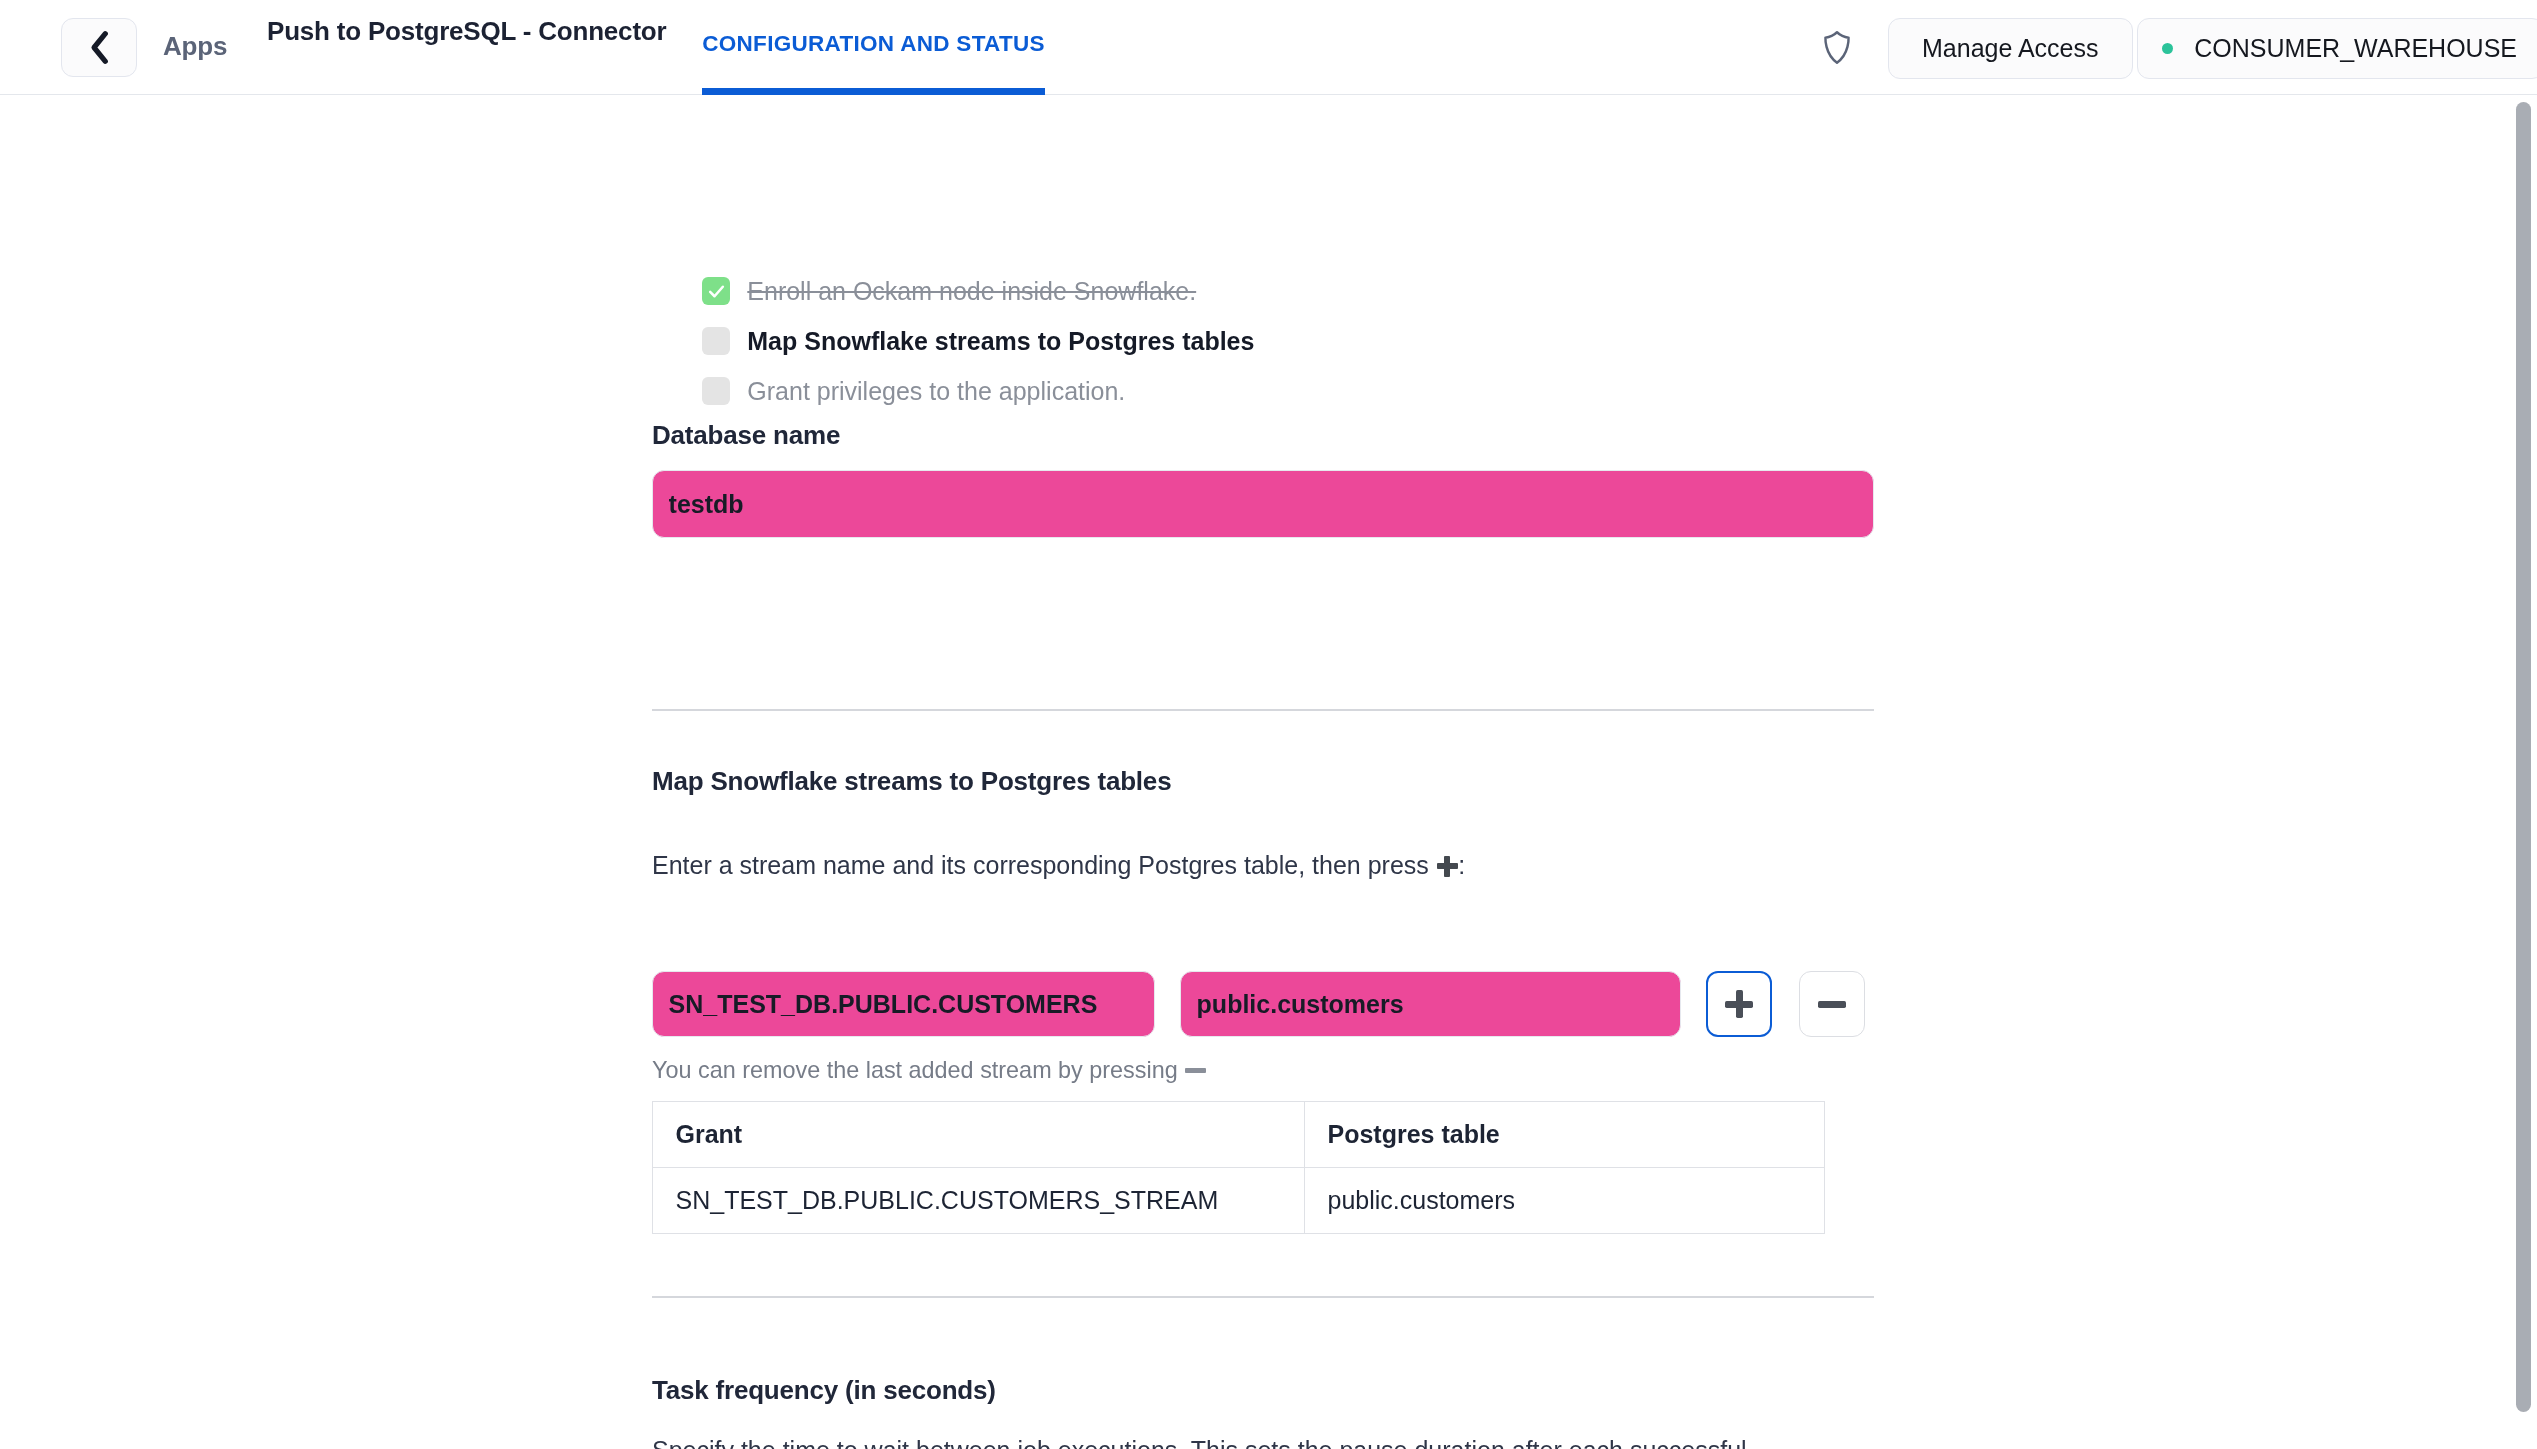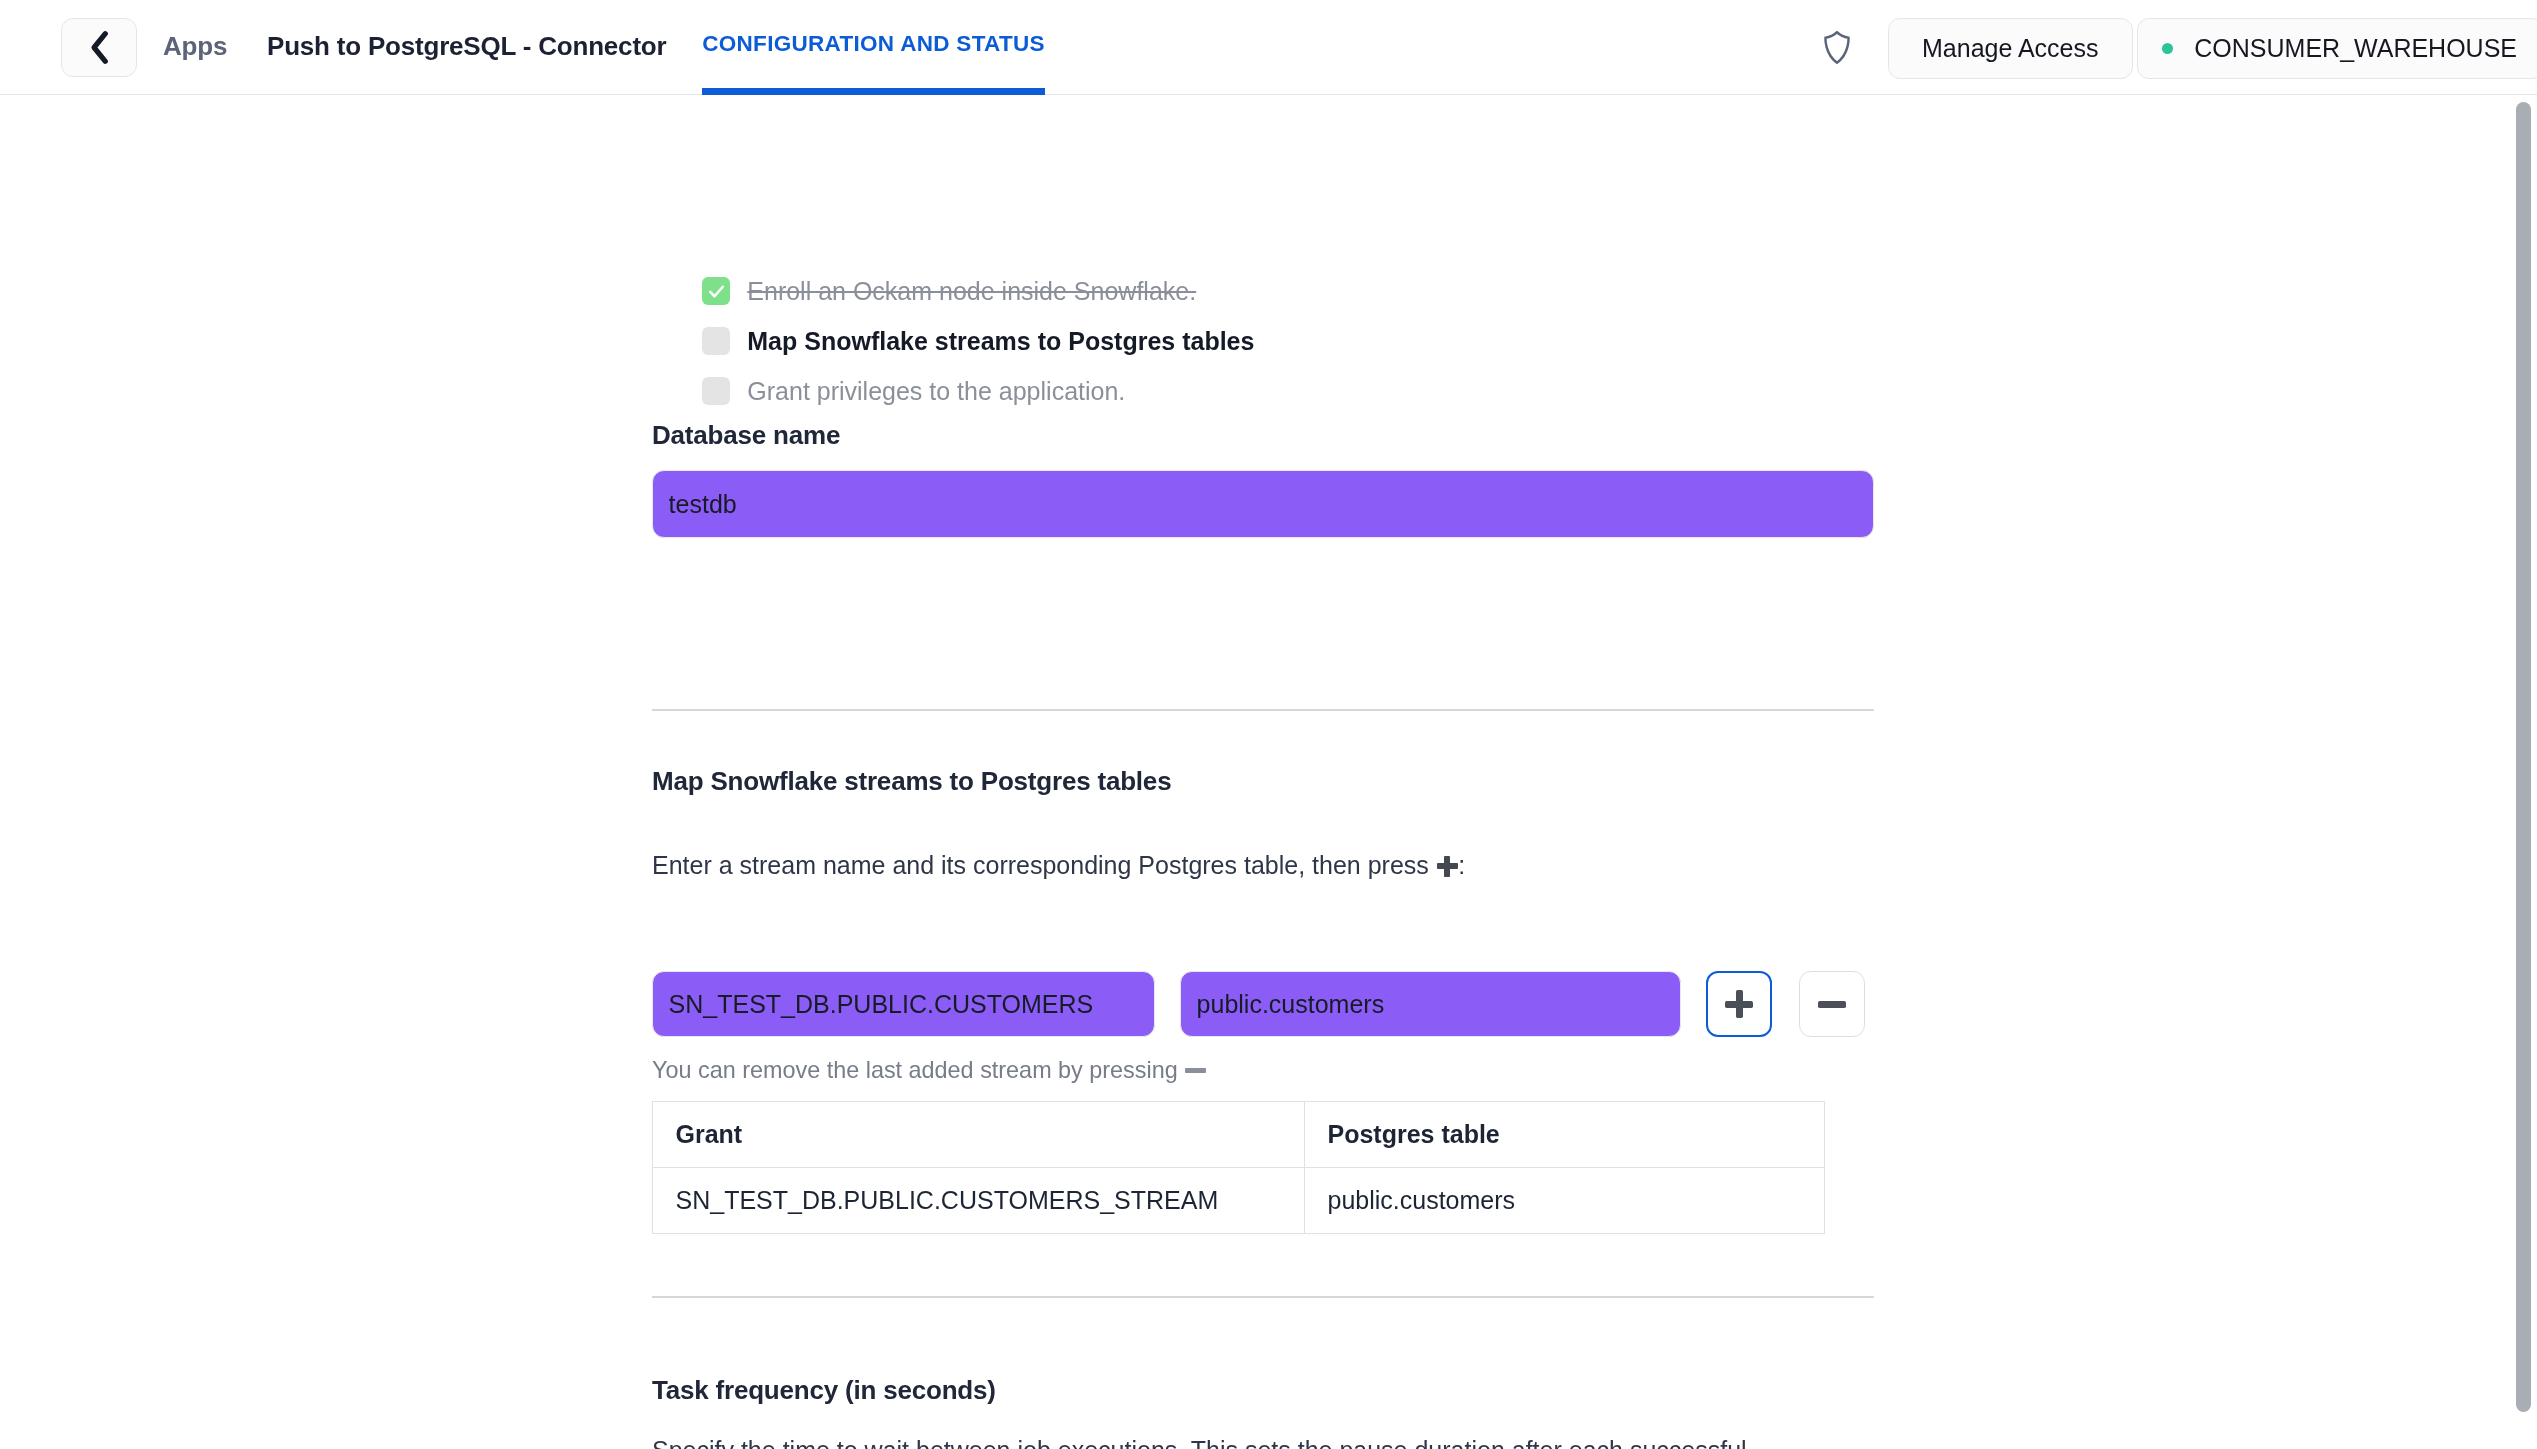--- a/index.html
+++ b/index.html
@@ -41,21 +41,21 @@
     left: 163px; top: 31px;
     font-size: 26px;
     font-weight: 700;
     color: #5b6478;
     letter-spacing: -0.2px;
     cursor: pointer;
   }
 
   .breadcrumb-title {
     position: absolute;
-    left: 267px; top: 31px;
+    left: 267px; top: 16px;
     font-size: 26px;
     font-weight: 700;
     color: #1c2233;
     letter-spacing: -0.2px;
     white-space: nowrap;
   }
 
   .tab-config {
     position: absolute;
     left: 702px; top: 0;
@@ -198,28 +198,29 @@
   .sec-desc {
     position: absolute;
     left: 652px;
     font-size: 25px;
     color: #2f3648;
     white-space: nowrap;
   }
 
   .text-input {
     position: absolute;
-    background: #8b5cf6;
+    background: #ec4899;
     border: 1.7px solid #e6e8ee;
     border-radius: 12px;
     font-family: "Liberation Sans", sans-serif;
     font-size: 25px;
     color: #171b26;
     padding: 0 15.6px;
     outline: none;
+    font-weight: bold;
   }
 
   .divider {
     position: absolute;
     left: 652px;
     width: 1222px;
     height: 1.7px;
     background: #d5d7dc;
   }
 

